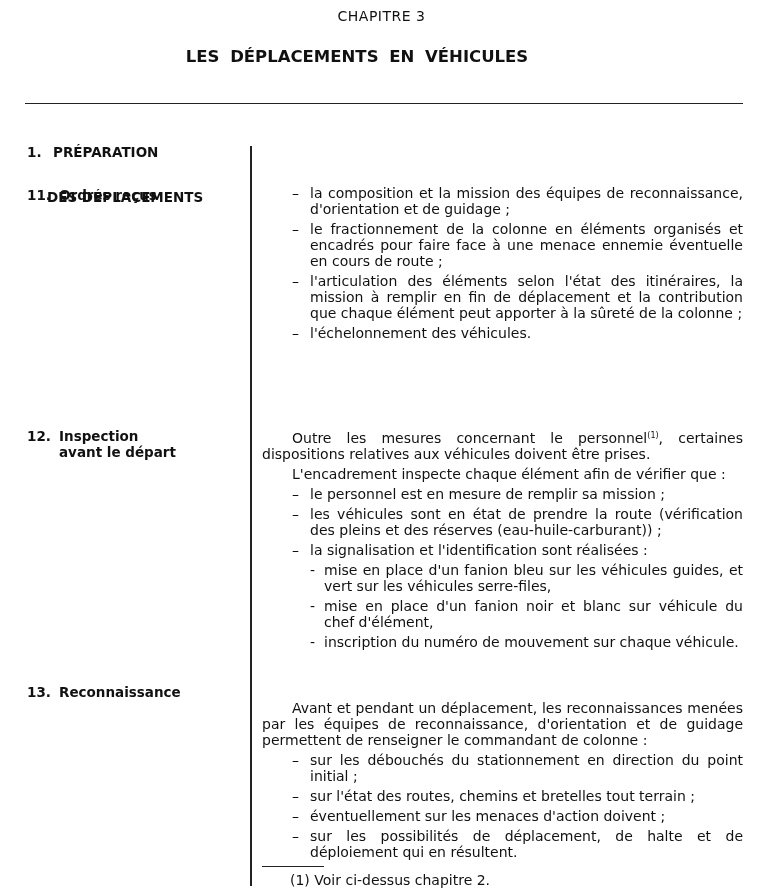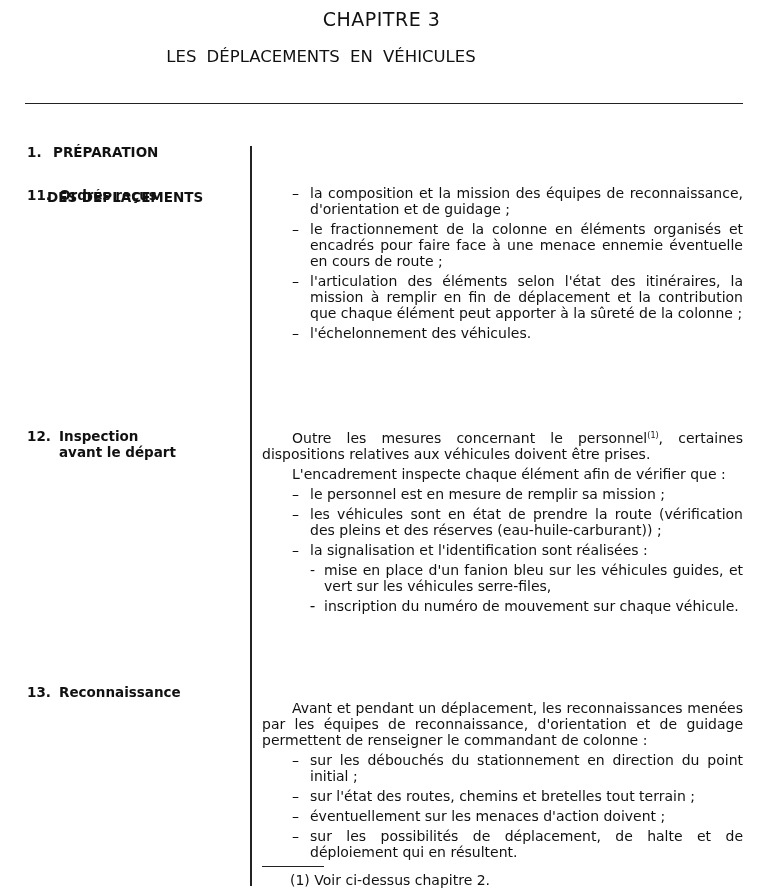--- a/index.html
+++ b/index.html
@@ -3,25 +3,25 @@
 <meta charset="utf-8">
 <style>
   html, body { margin: 0; padding: 0; background: #ffffff; }
   body {
     width: 763px; height: 892px; position: relative; overflow: hidden;
     font-family: "DejaVu Sans", "Liberation Sans", sans-serif;
     color: #111111;
   }
   .chapter {
     position: absolute; top: 8px; left: 0; width: 763px; text-align: center;
-    font-size: 19px; letter-spacing: 0.5px; font-weight: normal;
+    font-size: 14px; letter-spacing: 0.5px; font-weight: normal;
   }
   .title {
     position: absolute; top: 47px; left: 0; width: 642px; text-align: center;
-    font-size: 16.5px; font-weight: normal; word-spacing: 5px;
+    font-size: 16.5px; font-weight: bold; word-spacing: 5px; padding-left: 36px;
   }
   .hrule { position: absolute; top: 103px; left: 25px; width: 718px; height: 1px; background: #222; }
   .vrule { position: absolute; top: 146px; left: 250px; width: 1.5px; height: 740px; background: #222; }
   .head {
     position: absolute; left: 27px; font-weight: bold; font-size: 13.5px; line-height: 16px;
   }
   .head .num { display: inline-block; width: 26px; }
   .head .indent { padding-left: 20px; margin-top: 29px; }
   .body-text {
     position: absolute; left: 262px; width: 481px; font-size: 14px; line-height: 16px;
@@ -66,21 +66,21 @@
   <div class="item"><span class="dash">–</span><span>l'échelonnement des véhicules.</span></div>
 </div>
 
 <div class="body-text" style="top:428px;">
   <p class="para"><span>Outre les mesures concernant le personnel</span><sup>(1)</sup><span>, certaines dispositions relatives aux véhicules doivent être prises.</span></p>
   <p class="para">L'encadrement inspecte chaque élément afin de vérifier que :</p>
   <div class="item"><span class="dash">–</span><span>le personnel est en mesure de remplir sa mission ;</span></div>
   <div class="item"><span class="dash">–</span><span>les véhicules sont en état de prendre la route (vérification des pleins et des réserves (eau-huile-carburant)) ;</span></div>
   <div class="item"><span class="dash">–</span><span>la signalisation et l'identification sont réalisées :</span></div>
   <div class="sub"><span class="dash">-</span><span>mise en place d'un fanion bleu sur les véhicules guides, et vert sur les véhicules serre-files,</span></div>
-  <div class="sub"><span class="dash">-</span></div>
+  <div class="sub"><span class="dash">-</span><span>mise en place d'un fanion noir et blanc sur véhicule du chef d'élément,</span></div>
   <div class="sub"><span class="dash">-</span><span>inscription du numéro de mouvement sur chaque véhicule.</span></div>
 </div>
 
 <div class="body-text" style="top:700px;">
   <p class="para">Avant et pendant un déplacement, les reconnaissances menées par les équipes de reconnaissance, d'orientation et de guidage permettent de renseigner le commandant de colonne :</p>
   <div class="item"><span class="dash">–</span><span>sur les débouchés du stationnement en direction du point initial ;</span></div>
   <div class="item"><span class="dash">–</span><span>sur l'état des routes, chemins et bretelles tout terrain ;</span></div>
   <div class="item"><span class="dash">–</span><span>éventuellement sur les menaces d'action doivent ;</span></div>
   <div class="item"><span class="dash">–</span><span>sur les possibilités de déplacement, de halte et de déploiement qui en résultent.</span></div>
 </div>

